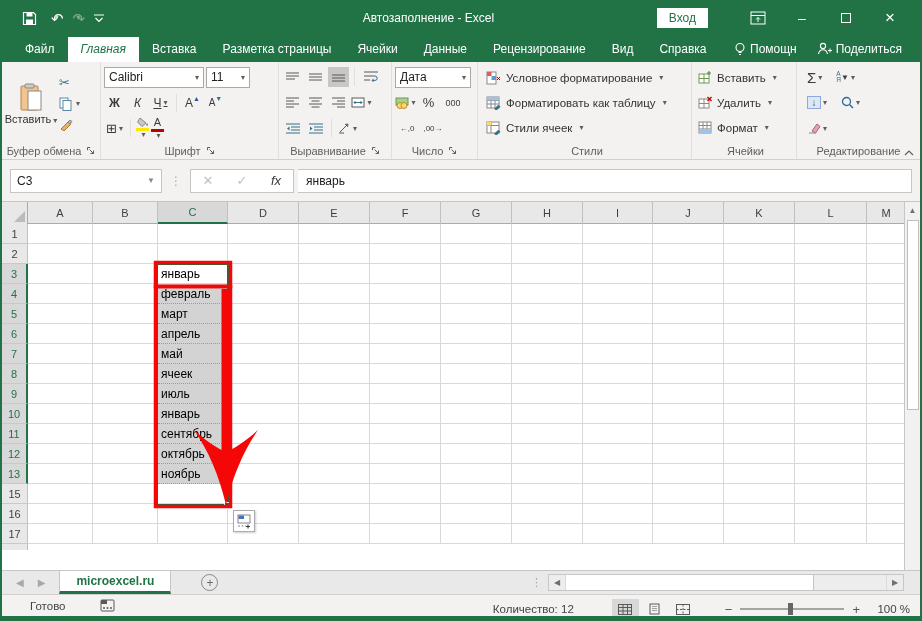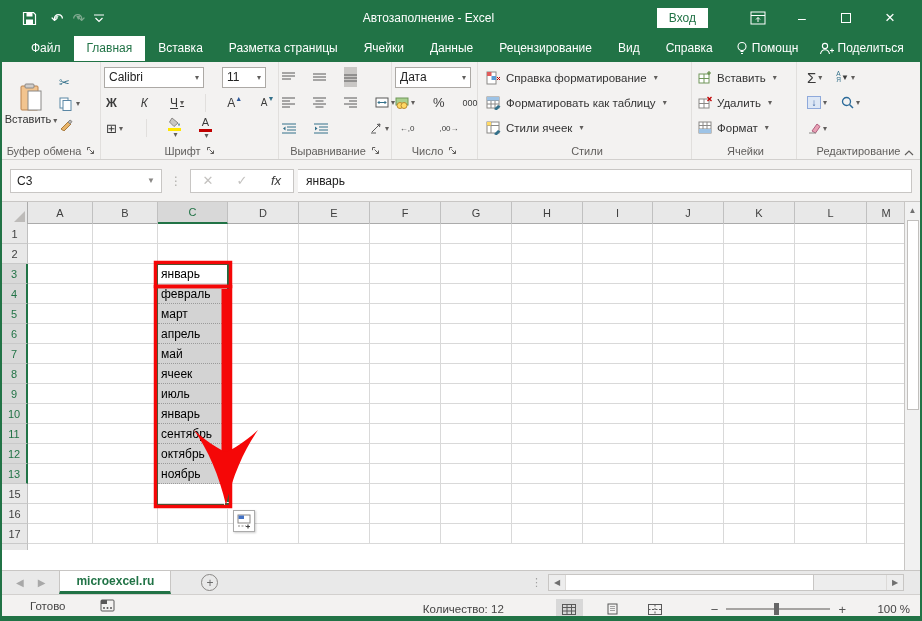--- a/index.html
+++ b/index.html
@@ -19,38 +19,38 @@
   .qat .g{font-size:15px;line-height:1;color:#fff;}
   .qat .dim{color:#7fa98f;}
   .qat .mini{font-size:8px;margin-left:-9px;color:#cfe3d8;}
   .title{flex:1;text-align:center;font-size:12px;color:#fff;white-space:nowrap;}
   .tb-right{display:flex;align-items:center;gap:0;padding-right:10px;}
   .signin{background:#fff;color:var(--green);font-size:12px;padding:3px 12px;margin-right:28px;cursor:pointer;}
   .wbtn{width:44px;height:30px;display:flex;align-items:center;justify-content:center;font-size:14px;color:#fff;}
   .maxbox{width:10px;height:10px;border:1px solid #fff;display:inline-block;}
 
   
-  .tabrow{position:absolute;left:0;top:36px;width:922px;height:26px;background:var(--green);display:flex;align-items:flex-start;padding-left:18px;}
+  .tabrow{position:absolute;left:0;top:36px;width:922px;height:26px;background:var(--green);display:flex;align-items:center;padding-left:12px;}
   .tab{font-size:12px;color:#fff;padding:5px 13px 6px;cursor:pointer;white-space:nowrap;}
-  .tab.active{background:#fff;color:var(--green);}
+  .tab.active{background:#fff;color:var(--green);font-style:italic;}
   .tabrow .spacer{flex:1;}
   .tab-extra{display:flex;align-items:center;gap:4px;font-size:12px;color:#fff;padding:5px 10px 6px;cursor:pointer;white-space:nowrap;}
 
   
   .ribbon{position:absolute;left:2px;top:62px;width:918px;height:98px;background:var(--ribbon-bg);border-bottom:1px solid #d2d0ce;display:flex;}
   .rgroup{display:flex;flex-direction:column;border-right:1px solid #e1dfdd;padding:3px 3px 0;position:relative;}
   .rg-body{flex:1;display:flex;}
   .rg-label{height:17px;font-size:11px;color:#605e5c;display:flex;align-items:center;justify-content:center;gap:5px;}
   .launcher{width:9px;height:9px;}
   .dd::after{content:"▾";font-size:8px;color:#605e5c;margin-left:2px;}
   .combo{background:#fff;border:1px solid #aca9a5;height:21px;display:flex;align-items:center;font-size:12px;color:#222;padding:0 4px;justify-content:space-between;}
   .combo .caret{font-size:8px;color:#605e5c;}
   .btn{display:flex;align-items:center;justify-content:center;color:#3b3b3b;cursor:pointer;}
   .sbtn{width:21px;height:20px;font-size:12px;}
-  .rrow{display:flex;align-items:center;gap:18px;height:24px;}
+  .rrow{display:flex;align-items:center;gap:2px;height:24px;}
   .vdiv{width:1px;height:18px;background:#e1dfdd;margin:0 3px;}
 
   
   .paste{width:52px;display:flex;flex-direction:column;align-items:center;justify-content:center;font-size:11px;color:#333;cursor:pointer;}
   .clip-col{display:flex;flex-direction:column;justify-content:center;gap:3px;padding-left:2px;}
   .clip-col .btn{height:18px;font-size:13px;justify-content:flex-start;gap:2px;}
 
   
   .bld{font-weight:bold;} .itl{font-style:italic;} .und{text-decoration:underline;}
   .colorbar{display:flex;flex-direction:column;align-items:center;line-height:1;cursor:pointer;}
@@ -107,21 +107,21 @@
   .hscroll{width:356px;height:17px;border:1px solid var(--line);background:#ededed;display:flex;align-items:stretch;}
   .hscroll .sb-btn{width:17px;display:flex;align-items:center;justify-content:center;font-size:8px;color:#707070;border-right:1px solid #dcdad8;cursor:pointer;}
   .hscroll .sb-btn.r{border-right:none;border-left:1px solid #dcdad8;}
   .hscroll .thumb{width:248px;background:#fff;border-right:1px solid var(--line);cursor:grab;}
   .hscroll .rest{flex:1;}
 
   
   .statusbar{position:absolute;left:2px;top:594px;width:918px;height:22px;background:var(--ribbon-bg);border-top:1px solid #d2d0ce;display:flex;align-items:center;font-size:11.5px;color:var(--txt);padding:0 10px;}
   .statusbar .ready{margin-left:18px;}
   .macro{margin-left:34px;display:flex;align-items:center;cursor:pointer;}
-  .sb-right{margin-left:auto;display:flex;align-items:center;gap:16px;margin-top:7px;}
+  .sb-right{margin-left:auto;display:flex;align-items:center;gap:2px;margin-top:7px;}
   .countlbl{margin-right:36px;}
   .viewbtn{width:27px;height:20px;display:flex;align-items:center;justify-content:center;cursor:pointer;}
   .viewbtn.active{background:#d8d8d8;}
   .zoomctl{display:flex;align-items:center;margin-left:26px;gap:8px;}
   .zoomctl .zsign{font-size:13px;color:#555;cursor:pointer;}
   .ztrack{width:104px;height:2px;background:#a6a4a2;position:relative;cursor:pointer;}
   .zthumb{position:absolute;left:48px;top:-5px;width:5px;height:12px;background:#666;}
   .zoomlvl{margin-left:10px;min-width:38px;text-align:right;}
   .greenstrip{position:absolute;left:0;top:616px;width:922px;height:5px;background:var(--green);}
   svg{display:block;}
@@ -399,21 +399,21 @@
 
     <div class="rgroup" style="width:214px;padding-left:8px;">
       <div class="rg-body" style="flex-direction:column;justify-content:space-between;padding-bottom:2px;">
         <div class="stline dd">
           <svg width="15" height="14" viewBox="0 0 15 14">
               <rect x="1" y="1" width="9" height="12" fill="#fff" stroke="#8a8886"></rect>
               <rect x="1" y="1" width="4.5" height="4" fill="#e05c5c"></rect>
               <rect x="5.5" y="5" width="4.5" height="4" fill="#5b9bd5"></rect>
               <path d="M11 9l3-3M11 6l3 3" stroke="#c00000"></path>
             </svg>
-          <span>Справка форматирование</span>
+          <span>Условное форматирование</span>
         </div>
         <div class="stline dd">
           <svg width="15" height="14" viewBox="0 0 15 14">
               <rect x="1" y="1" width="12" height="11" fill="#fff" stroke="#8a8886"></rect>
               <path d="M1 4.5h12M1 8h12M5 1v11M9 1v11" stroke="#8a8886"></path>
               <rect x="1" y="1" width="12" height="3.5" fill="#9dc3e6"></rect>
               <path d="M8 13l4-4 2.5 1.5-4 4z" fill="#33708a"></path>
             </svg>
           <span>Форматировать как таблицу</span>
         </div>

